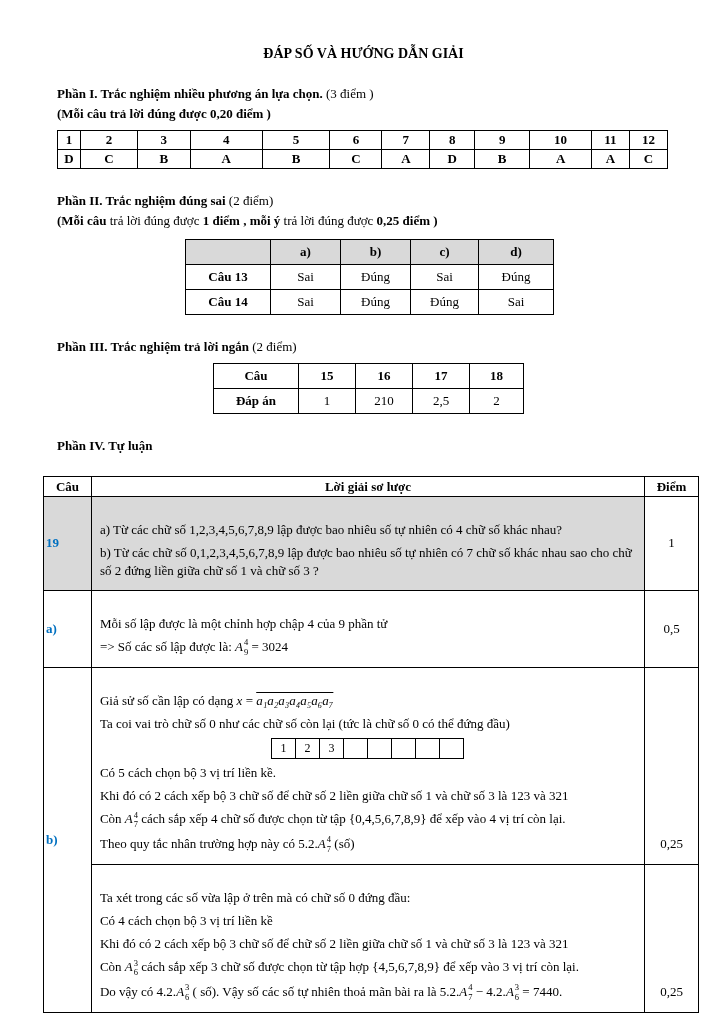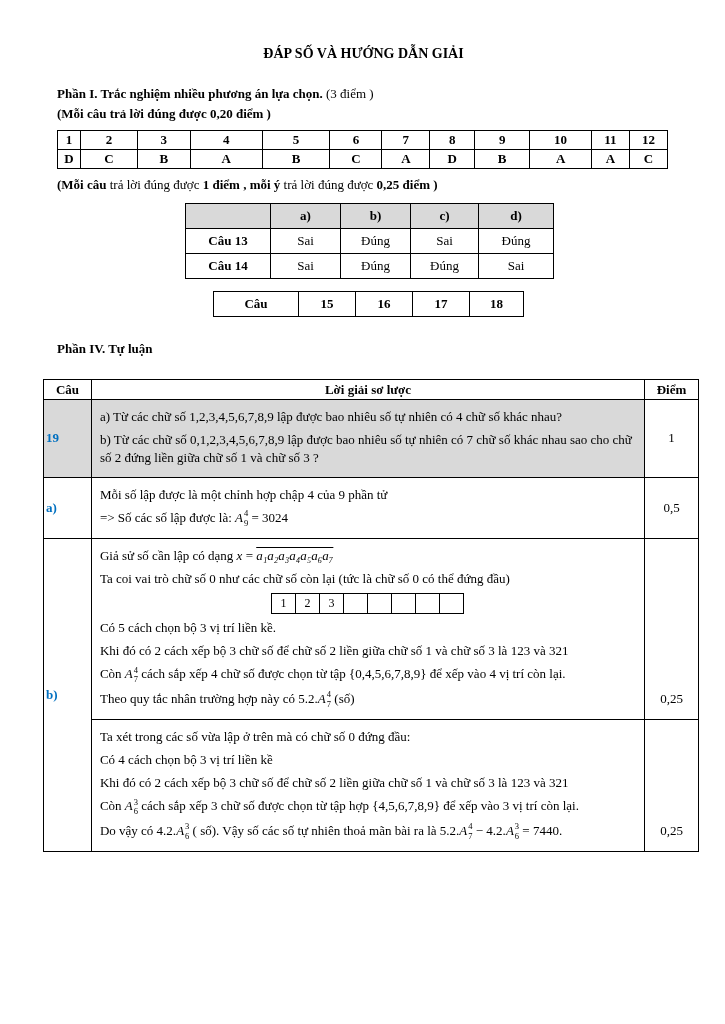--- a/index.html
+++ b/index.html
@@ -34,21 +34,21 @@
   
   .t3{margin:8px 0 10px 156px;}
   .t3 td{height:25px;}
   .t3 td.hb{font-weight:bold;}
   
   .p4head{margin:26px 0 0 0;}
   
   .t4{width:656px;margin:22px 0 0 -14px;}
   .t4 tr.hdr td{font-weight:bold;height:20px;}
   .t4 td.qnum{color:var(--accent);font-weight:bold;text-align:left;width:48px;}
-  .t4 td.sol{text-align:left;vertical-align:top;padding:3px 6px 4px 8px;}
+  .t4 td.sol{text-align:left;vertical-align:top;padding:19px 6px 4px 8px;}
   .t4 td.score{text-align:center;width:54px;}
   .t4 td.vbottom{vertical-align:bottom;padding-bottom:12px;}
   .shade{background:var(--gray);}
   .line{margin:5px 0;line-height:1.4;}
   
   .mini{margin:5px 0 5px 171px;}
   .mini td{width:24px;height:20px;font-size:12px;padding:0;}
   
   .mperm{white-space:nowrap;}
   .msym{font-style:italic;}
@@ -109,20 +109,21 @@
       <td>A</td>
       <td>D</td>
       <td>B</td>
       <td>A</td>
       <td>A</td>
       <td>C</td>
     </tr>
   </tbody>
     </table>
 
+  <p class="heading"><span class="b">Phần II. Trắc nghiệm đúng sai</span><span> (2 điểm)</span></p>
   <p class="note"><span class="b">(Mỗi câu</span><span> trả lời đúng được </span><span class="b">1 điểm ,  mỗi ý</span><span> trả lời đúng được </span><span class="b">0,25 điểm  )</span></p>
 
   <table class="t2">
     <colgroup>
       <col style="width:85px">
         <col style="width:70px">
         <col style="width:70px">
         <col style="width:68px">
         <col style="width:75px">
     </colgroup>
@@ -144,36 +145,44 @@
     <tr>
       <td class="rowlabel">Câu 14</td>
       <td>Sai</td>
       <td>Đúng</td>
       <td>Đúng</td>
       <td>Sai</td>
     </tr>
   </tbody>
     </table>
 
+  <p class="heading"><span class="b">Phần III. Trắc nghiệm trả lời ngắn</span><span> (2 điểm)</span></p>
 
   <table class="t3">
     <colgroup>
       <col style="width:85px">
         <col style="width:57px">
         <col style="width:57px">
         <col style="width:57px">
         <col style="width:54px">
     </colgroup>
     <tbody>
         <tr>
       <td class="hb">Câu</td>
       <td class="hb">15</td>
       <td class="hb">16</td>
       <td class="hb">17</td>
       <td class="hb">18</td>
+    </tr>
+    <tr>
+      <td class="hb">Đáp án</td>
+      <td>1</td>
+      <td>210</td>
+      <td>2,5</td>
+      <td>2</td>
     </tr>
   </tbody>
     </table>
 
   <p class="heading b p4head">Phần IV. Tự luận</p>
 
   <table class="t4">
     <colgroup>
       <col style="width:48px">
         <col style="width:554px">

